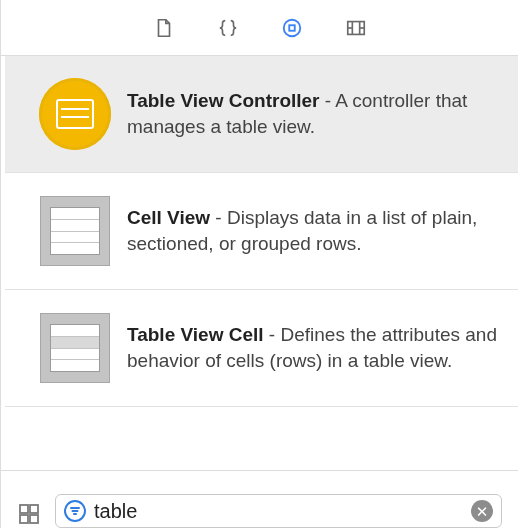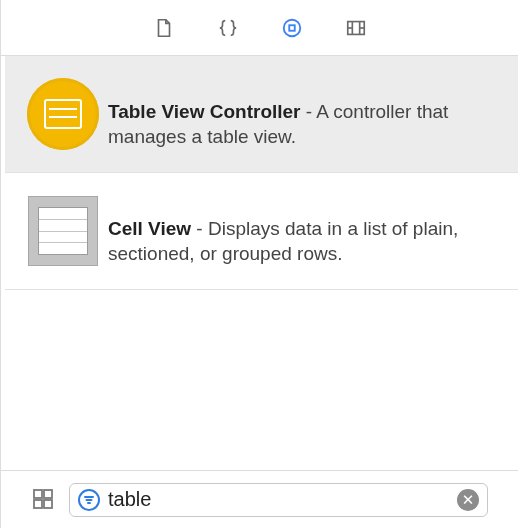--- a/index.html
+++ b/index.html
@@ -7,42 +7,42 @@
   .panel { width: 518px; height: 528px; position: relative; border-left: 1px solid #dcdcdc; }
 
   
   .topbar { height: 56px; background: #ffffff; display: flex; align-items: center; justify-content: center; gap: 40px; border-bottom: 1px solid #dcdcdc; }
   .topbar .tab-icon { width: 24px; height: 24px; display: flex; align-items: center; justify-content: center; color: #6a6a6a; }
   .topbar .tab-icon.selected { color: #3b82f6; }
   .topbar .tab-icon svg { width: 22px; height: 22px; display: block; }
 
   
   .list { position: absolute; top: 56px; left: 0; right: 0; bottom: 58px; overflow: auto; border-left: 4px solid #fff; }
-  .item { display: flex; align-items: flex-end; padding: 22px 20px 22px 22px; gap: 9px; border-bottom: 1px solid #e2e2e2; }
+  .item { display: flex; align-items: center; padding: 22px 20px 22px 34px; gap: 16px; border-bottom: 1px solid #e2e2e2; }
   .item.selected { background: #ececec; }
   .item .thumb { flex: 0 0 72px; height: 72px; display: flex; align-items: center; justify-content: center; }
   .item .text { flex: 1; font-size: 19px; line-height: 1.35; color: #444; text-align: left; }
   .item .text .title { font-weight: 600; color: #222; }
 
   
   .thumb-yellow { width: 72px; height: 72px; border-radius: 50%; background: #f5b800; display:flex; align-items:center; justify-content:center; box-shadow: inset 0 0 0 3px #eab308; }
   .thumb-yellow .inner { width: 38px; height: 30px; border: 2.5px solid #fff; border-radius: 3px; position: relative; }
   .thumb-yellow .inner::before, .thumb-yellow .inner::after { content:""; position:absolute; left:3px; right:3px; height:2px; background:#fff; }
   .thumb-yellow .inner::before { top: 7px; }
   .thumb-yellow .inner::after  { top: 15px; }
 
   
   .thumb-grey { width: 70px; height: 70px; background: #c4c4c4; border: 1px solid #a7a7a7; display:flex; align-items:center; justify-content:center; }
   .thumb-grey .inner { width: 50px; height: 48px; background:#fff; border:1px solid #9a9a9a; display:flex; flex-direction:column; }
   .thumb-grey .inner .row { flex:1; border-bottom:1px solid #c4c4c4; }
   .thumb-grey .inner .row:last-child { border-bottom:none; }
   .thumb-grey.cell .inner .row.highlight { background:#d9d9d9; }
 
   
-  .bottombar { position:absolute; left:0; right:0; bottom:0; height:58px; border-top:1px solid #dcdcdc; display:flex; align-items:center; padding:0 30px; gap:12px; background:#fff; }
+  .bottombar { position:absolute; left:0; right:0; bottom:0; height:58px; border-top:1px solid #dcdcdc; display:flex; align-items:flex-end; padding:0 16px; gap:12px; background:#fff; }
   .grid-icon { width:26px; height:26px; color:#7a7a7a; }
   .grid-icon svg { width:24px; height:24px; display:block; }
   .filter-field { flex:1; height:34px; border:1px solid #c9c9c9; border-radius:6px; display:flex; align-items:center; padding:0 8px; gap:8px; background:#fff; }
   .filter-icon { width:22px; height:22px; border-radius:50%; border:2px solid #2f7de1; display:flex; align-items:center; justify-content:center; }
   .filter-icon .bars { width:10px; height:10px; position:relative; }
   .filter-icon .bars span { position:absolute; left:50%; transform:translateX(-50%); height:2px; background:#2f7de1; border-radius:1px; }
   .filter-icon .bars span:nth-child(1){ width:10px; top:1px; }
   .filter-icon .bars span:nth-child(2){ width:7px;  top:4px; }
   .filter-icon .bars span:nth-child(3){ width:4px;  top:7px; }
   .filter-input { flex:1; border:none; outline:none; font-size:20px; color:#222; background:transparent; }
@@ -113,20 +113,35 @@
               <div class="row"></div>
               <div class="row"></div>
             </div>
           </div>
       </div>
       <div class="text">
         <span class="title">Cell View</span><span> - Displays data in a list of plain, sectioned, or grouped rows.</span>
       </div>
     </div>
 
+    <div class="item">
+      <div class="thumb">
+        <div class="thumb-grey cell">
+            <div class="inner">
+              <div class="row"></div>
+              <div class="row highlight"></div>
+              <div class="row"></div>
+              <div class="row"></div>
+            </div>
+          </div>
+      </div>
+      <div class="text">
+        <span class="title">Table View Cell</span><span> - Defines the attributes and behavior of cells (rows) in a table view.</span>
+      </div>
+    </div>
 
   </div>
 
   <div class="bottombar">
     <div class="grid-icon">
       <span>
         <svg viewBox="0 0 24 24" fill="none" stroke="currentColor" stroke-width="1.8">
           <rect x="3" y="3" width="8" height="8"></rect>
             <rect x="13" y="3" width="8" height="8"></rect>
           <rect x="3" y="13" width="8" height="8"></rect>

